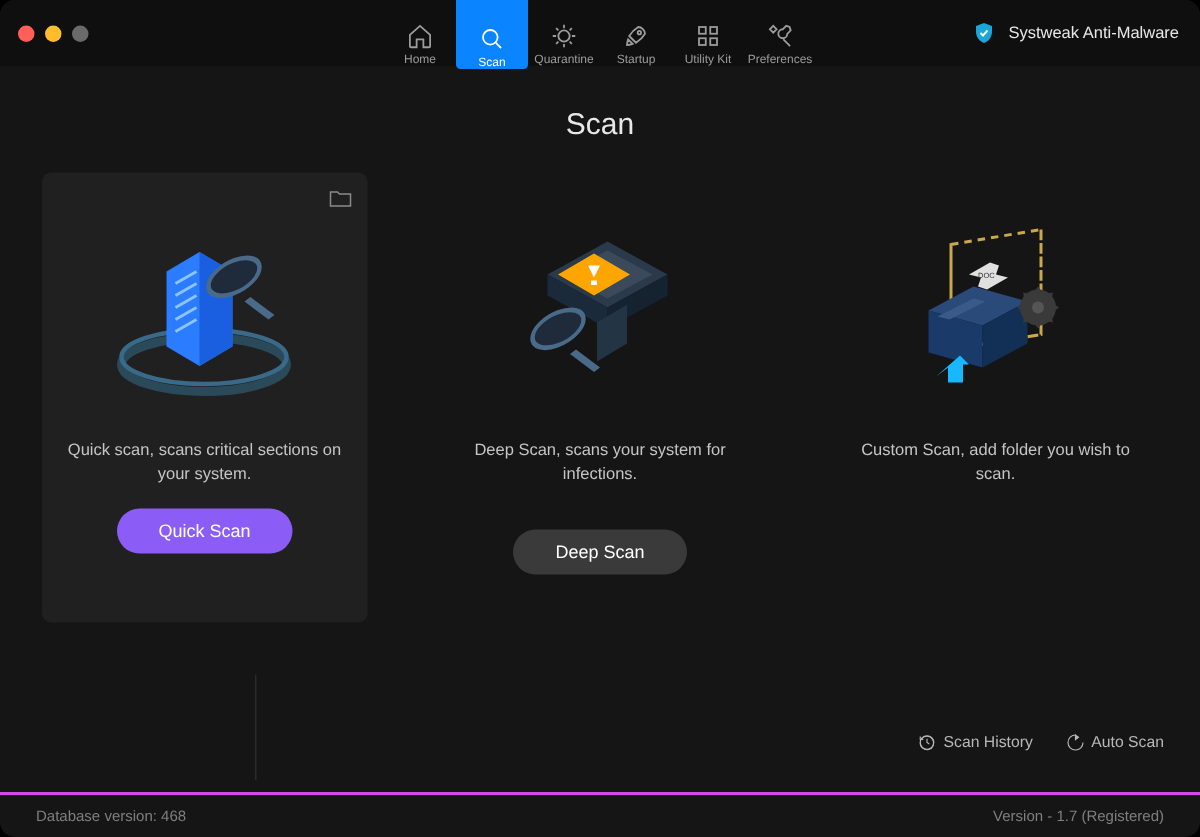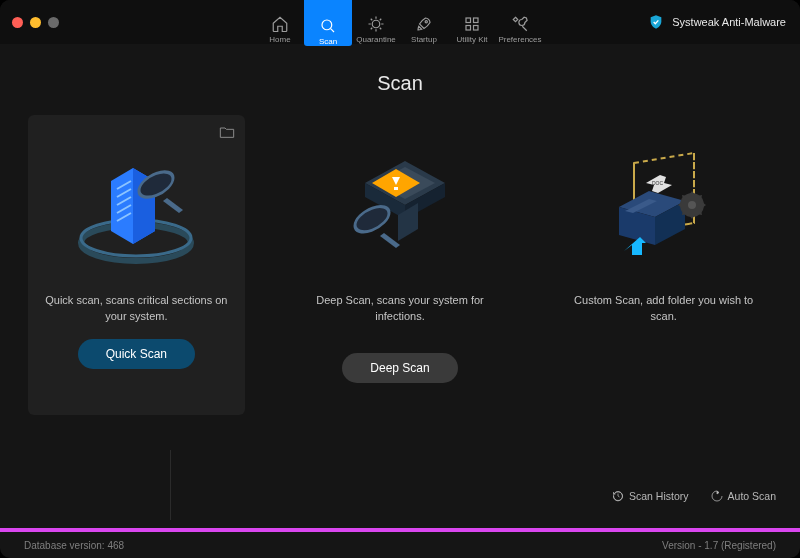--- a/index.html
+++ b/index.html
@@ -132,21 +132,21 @@
 }
 .card-btn {
   margin-top: 14px;
   border: none;
   border-radius: 16px;
   padding: 8px 28px;
   font-size: 12px;
   color: #fff;
   cursor: pointer;
 }
-.btn-primary { background: #0c4a6e; }
+.btn-primary { background: #8b5cf6; }
 .btn-secondary { background: #3a3a3a; margin-top: 28px; }
 .footer-links {
   position: absolute;
   right: 24px;
   bottom: 54px;
   display: flex;
   gap: 22px;
 }
 .footer-link {
   color: #b8b8b8;
@@ -156,21 +156,21 @@
   gap: 5px;
   cursor: pointer;
 }
 .footer-link svg { width: 12px; height: 12px; stroke: currentColor; fill:none; stroke-width:1.5;}
 .status-bar {
   position: absolute;
   bottom: 0;
   left: 0;
   right: 0;
   height: 30px;
-  border-top: 4px solid #d946ef;
+  border-top: 2px solid #d946ef;
   display: flex;
   align-items: center;
   justify-content: space-between;
   padding: 0 24px;
   color: #7f7f7f;
   font-size: 10px;
 }
 .divider-line {
   position: absolute;
   left: 170px;

